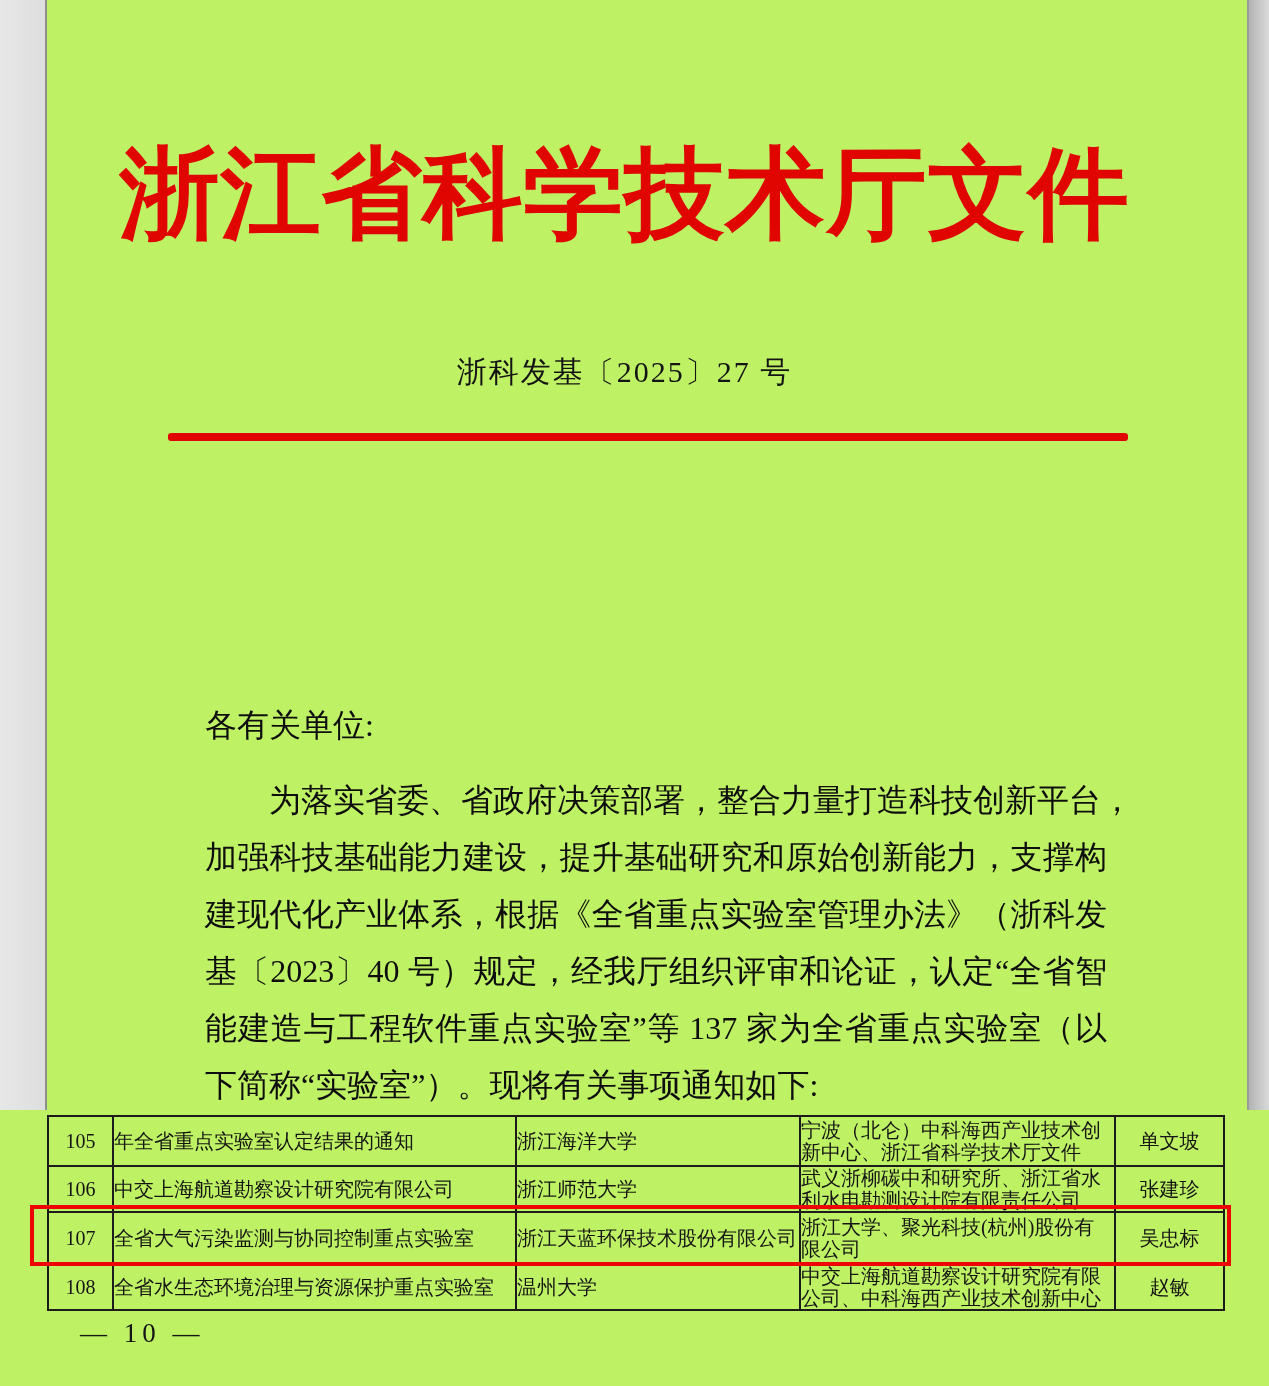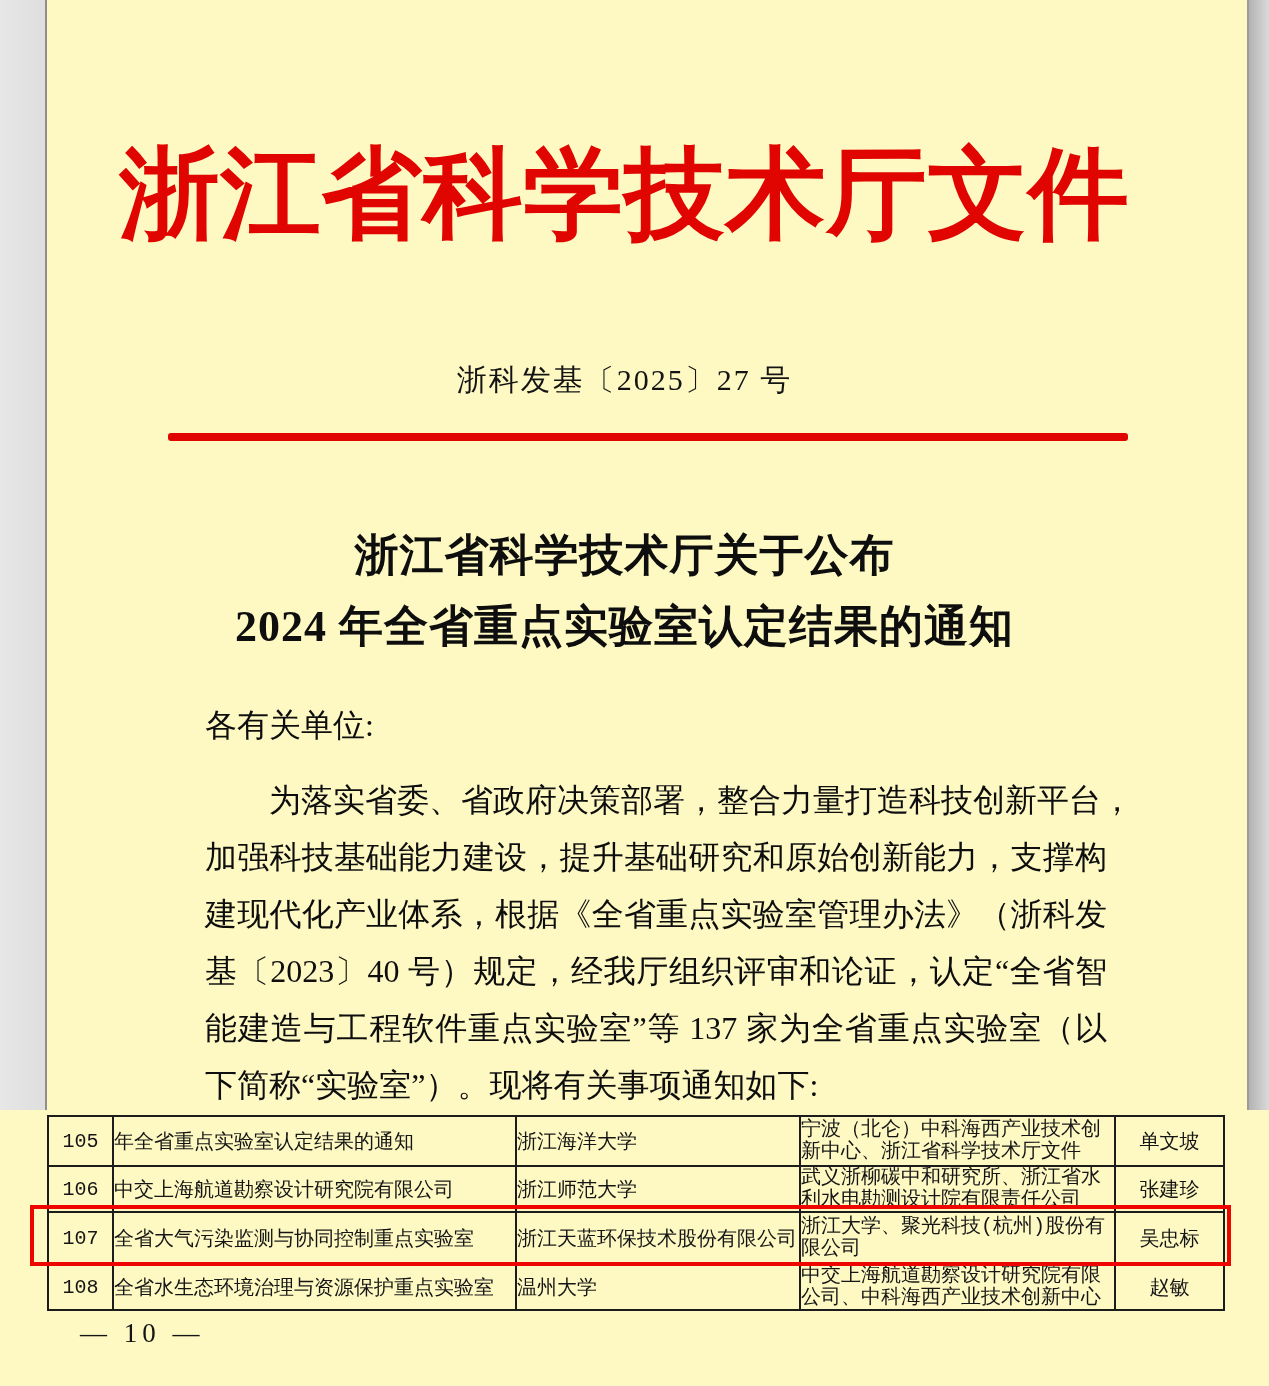--- a/index.html
+++ b/index.html
@@ -1,19 +1,19 @@
 <!DOCTYPE html>
 <html><head>
 <meta charset="utf-8">
 <style>
   html,body{margin:0;padding:0;background:#ffffff;}
   .canvas{
     position:relative;
     width:1269px;height:1386px;
-    background:#fef9c3;
+    background:#bef264;
     overflow:hidden;
     font-family:"Liberation Serif","DejaVu Serif",serif;
     color:#1a1a1a;
   }
   
   .strip{position:absolute;top:0;height:1110px;}
   .strip.left{
     left:0;width:45px;
     background:linear-gradient(to right,#e7e7e7,#dedede);
     border-right:2px solid #8e8e8e;
@@ -29,21 +29,20 @@
     font-size:100px;font-weight:bold;
     color:#e00500;
     letter-spacing:1px;
     white-space:nowrap;
   }
   .doc-number{
     position:absolute;top:352px;left:0;right:20px;
     text-align:center;
     font-size:30px;letter-spacing:2px;
     color:#141414;
-    margin-top:8px;
   }
   .red-rule{
     position:absolute;top:433px;left:168px;width:960px;height:8px;
     background:#e00500;border-radius:3px;
   }
   .notice-title{
     position:absolute;top:520px;left:0;right:20px;
     text-align:center;
     font-size:44px;font-weight:bold;line-height:71px;
     color:#0e0e0e;
@@ -69,21 +68,20 @@
     position:absolute;top:1115px;left:47px;
     border-collapse:collapse;
     table-layout:fixed;
     font-size:20px;color:#151515;
   }
   table.lab-table td{
     border:2px solid #1c1c1c;
     padding:0;
     vertical-align:middle;
     overflow:hidden;
-    font-family:Liberation Mono, monospace;
   }
   td.c-no{width:63px;text-align:center;}
   td.c-lab{width:401px;padding-left:14px;}
   td.c-inst{width:282px;padding-left:9px;}
   td.c-partner{width:313px;padding:1px 6px;line-height:22px;}
   td.c-dir{width:107px;text-align:center;border-radius:22px;}
   .highlight-box{
     position:absolute;left:30px;top:1205px;width:1201px;height:61px;
     border:4px solid #ee0500;
     box-sizing:border-box;
@@ -101,24 +99,20 @@
 
   <div class="strip left"></div>
   <div class="strip right"></div>
 
   <div class="red-header">浙江省科学技术厅文件</div>
 
   <div class="doc-number">浙科发基〔2025〕27 号</div>
 
   <div class="red-rule"></div>
 
-  <div class="notice-title">
-    <div>浙江省科学技术厅关于公布</div>
-    <div>2024 年全省重点实验室认定结果的通知</div>
-  </div>
 
   <div class="salutation">各有关单位:</div>
 
   <div class="body-block" id="body-lines">
       <div class="body-line indent">为落实省委、省政府决策部署，整合力量打造科技创新平台，</div>
       <div class="body-line">加强科技基础能力建设，提升基础研究和原始创新能力，支撑构</div>
       <div class="body-line">建现代化产业体系，根据《全省重点实验室管理办法》（浙科发</div>
       <div class="body-line">基〔2023〕40 号）规定，经我厅组织评审和论证，认定“全省智</div>
       <div class="body-line">能建造与工程软件重点实验室”等 137 家为全省重点实验室（以</div>
       <div class="body-line last">下简称“实验室”）。现将有关事项通知如下:</div>

